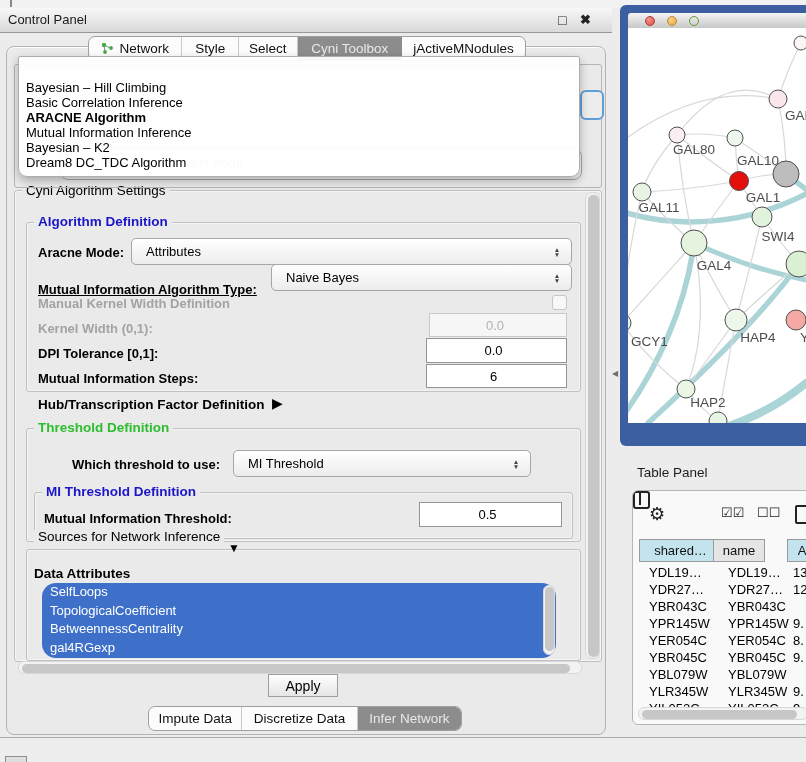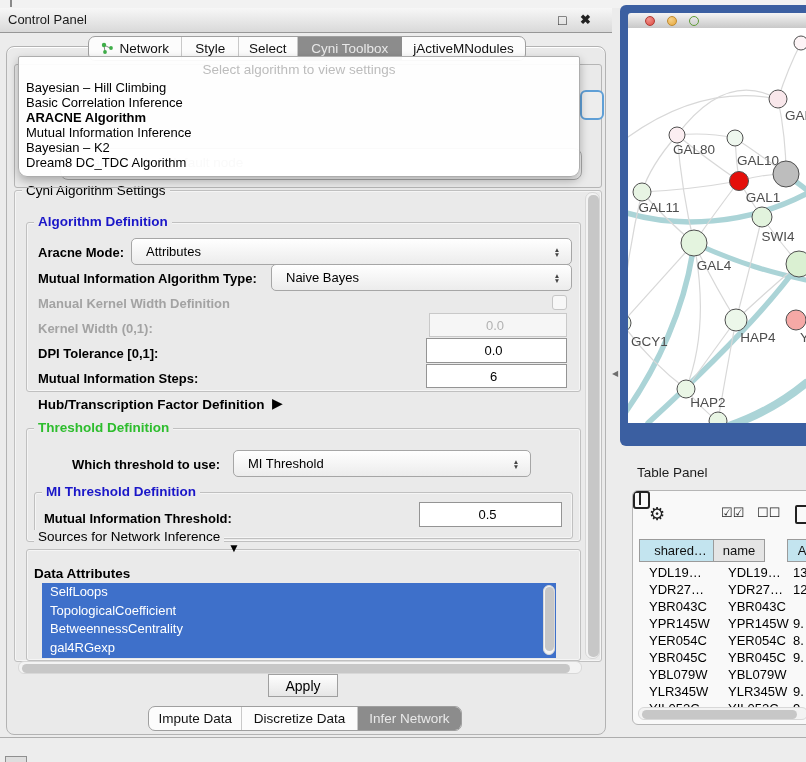--- a/index.html
+++ b/index.html
@@ -54,21 +54,21 @@
   .popup .ph{position:absolute;top:5px;left:0;right:0;text-align:center;color:#bcbcbc;font-size:13.5px;}
   .popup .it{position:absolute;left:7px;font-size:13px;color:#000;line-height:15px;white-space:nowrap;}
   .popup .it.bold{font-weight:bold;}
   .ghost{left:85px;top:155px;font-size:13.5px;color:#9f9f9f;z-index:30;}
   .frag-grp{left:14px;top:64px;width:586px;height:122px;border:1px solid #b5b5b5;border-radius:3px;z-index:20;}
   .frag-combo{left:60px;top:148px;width:520px;height:30px;border:1px solid #ababab;border-radius:8px;
      background:#f3f3f3;z-index:25;}
   .frag-focus{left:580px;top:90px;width:20px;height:26px;border:2px solid #5f9fd6;border-radius:6px;
      background:#ededed;z-index:25;}
   
-  .attr-list{background:#3e70ca;}
+  .attr-list{background:#3e70ca;border-radius:14px;}
   .attr-list .li{font-size:13px;color:#fff;line-height:18.5px;padding-left:8px;white-space:nowrap;}
   
   .netwin{left:620px;top:5px;width:186px;height:441px;background:#3b5fa1;border-radius:6px 0 0 6px;}
   .nettitle{left:628px;top:13px;width:178px;height:15px;
      background:linear-gradient(#f4f4f4,#c8c8c8);border-radius:3px 0 0 0;}
   .light{position:absolute;top:2.5px;width:10px;height:10px;border-radius:50%;box-sizing:border-box;}
   .netcanvas{left:628px;top:28px;width:178px;height:395px;background:#fff;}
   
   .tp-title{left:637px;top:465px;font-size:13.5px;color:#1c1c1c;}
   .tp-card{left:632px;top:490px;width:180px;height:233px;background:#f9f9f9;
@@ -125,21 +125,20 @@
       <span>jActiveMNodules</span>
     </div>
   </div>
 
   <div class="abs frag-grp"></div>
   <div class="abs frag-combo"></div>
   <div class="abs frag-focus"></div>
   <div class="abs ghost">gal-filtered.sif default node</div>
 
   <div class="abs popup">
-    <div class="ph">Select algorithm to view settings</div>
     <div class="it" style="top:23px;">Bayesian – Hill Climbing</div>
     <div class="it" style="top:38px;">Basic Correlation Inference</div>
     <div class="it bold" style="top:53px;">ARACNE Algorithm</div>
     <div class="it" style="top:68px;">Mutual Information Inference</div>
     <div class="it" style="top:83px;">Bayesian – K2</div>
     <div class="it" style="top:98px;">Dream8 DC_TDC Algorithm</div>
   </div>
 
   <div class="abs grp" style="left:14px;top:190px;width:586px;height:470px;"></div>
   <span class="abs gttl black" style="left:22px;top:184px;">Cyni Algorithm Settings</span>
@@ -149,21 +148,21 @@
 
   <span class="abs lbl" style="left:38px;top:245px;">Aracne Mode:</span>
   <div class="abs combo" style="left:131px;top:238px;width:441px;">
     <span class="cv">Attributes</span>
     <span class="spin">
       <span>▲</span><br>
       <span>▼</span>
     </span>
   </div>
 
-  <span class="abs lbl" style="left:38px;top:271px;">Mutual Information Algorithm Type:</span>
+  <span class="abs lbl" style="left:38px;top:282px;text-decoration:underline;">Mutual Information Algorithm Type:</span>
   <div class="abs combo" style="left:271px;top:264px;width:301px;">
     <span class="cv">Naive Bayes</span>
     <span class="spin">
       <span>▲</span><br>
       <span>▼</span>
     </span>
   </div>
 
   <span class="abs lbl dis" style="left:38px;top:296px;">Manual Kernel Width Definition</span>
   <div class="abs checkbox" style="left:552px;top:295px;"></div>

